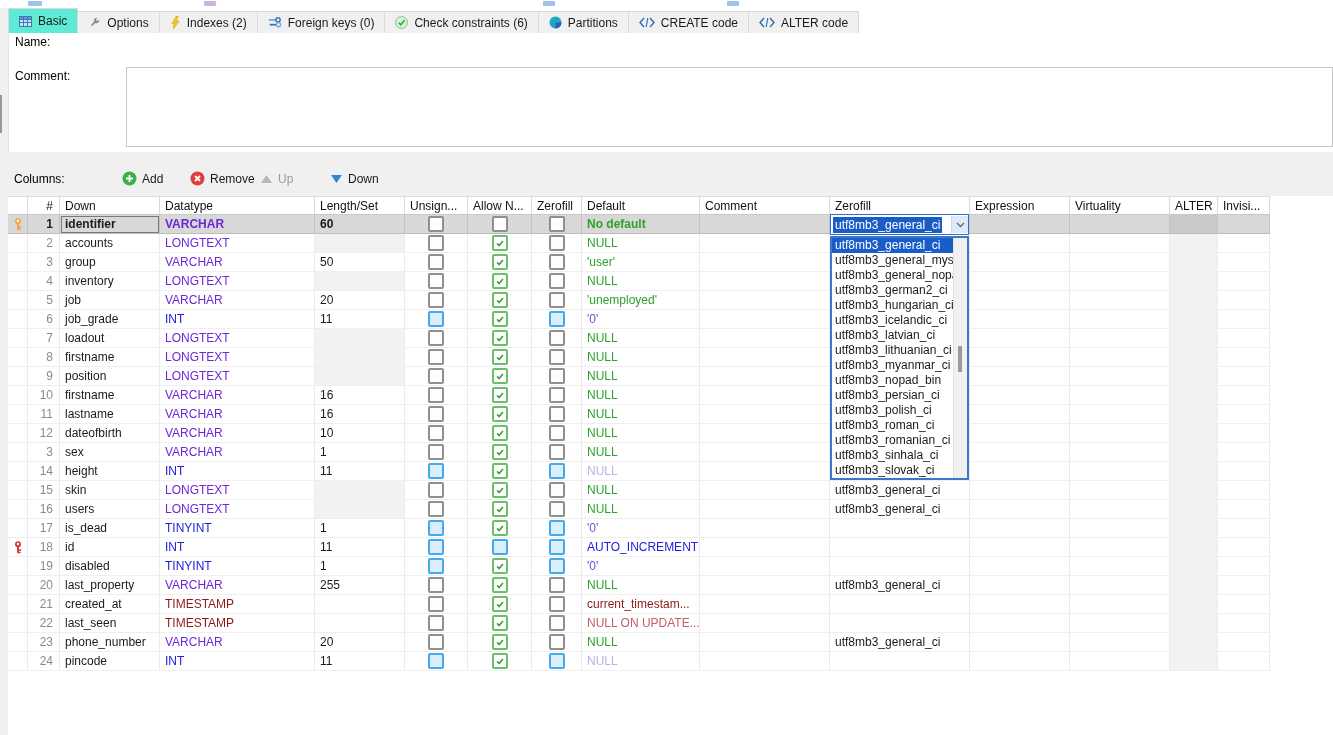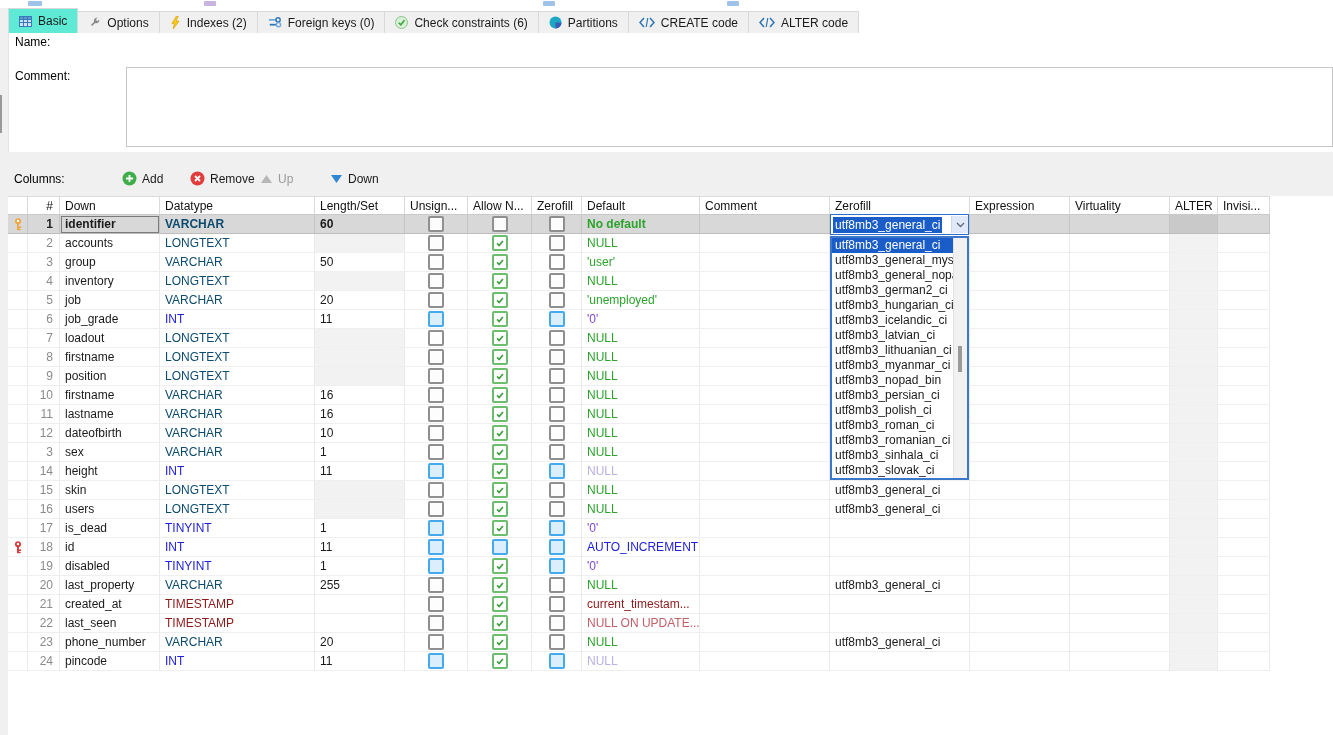--- a/index.html
+++ b/index.html
@@ -39,21 +39,21 @@
   .hc.num{text-align:right;padding-right:6px;padding-left:0}
   .c{box-sizing:border-box;border-right:1px solid #ebebeb;border-bottom:1px solid #efefef;
     padding-left:5px;overflow:hidden;background:#fff;display:flex;align-items:center}
   .c.num{justify-content:flex-end;padding-right:6px;padding-left:0;color:#8b8b8b}
   .c.cbc{justify-content:center;padding-left:0}
   .c.gcell{background:#f2f2f2}
   .grow.sel .c{background:#d8d8d8;border-right-color:#c4c4c4;border-bottom-color:#bdbdbd;font-weight:bold}
   .grow.sel .c.num{color:#222}
   .grow.sel .c.gcell{background:#c9c9c9}
   .c.focus{outline:1px solid #7a7a7a;outline-offset:-2px}
-  .t-text{color:#0c4a6e}.t-num{color:#2020dc}.t-time{color:#8c1a1a}
+  .t-text{color:#6d28d9}.t-num{color:#2020dc}.t-time{color:#8c1a1a}
   .d-null,.d-str{color:#2ca32c}
   .d-nodefault{color:#2ca32c;font-weight:bold}
   .d-numstr{color:#7a46d8}
   .d-nulldim{color:#b9b0e6}
   .d-auto{color:#2020dc}
   .d-ts{color:#8c1a1a}
   .d-onupd{color:#c25f68}
   
   .cb{width:12px;height:12px;border-radius:2px;display:inline-flex;align-items:center;justify-content:center;box-sizing:content-box}
   .cb-gray{border:2px solid #8f8f8f;background:#fdfdfd}

